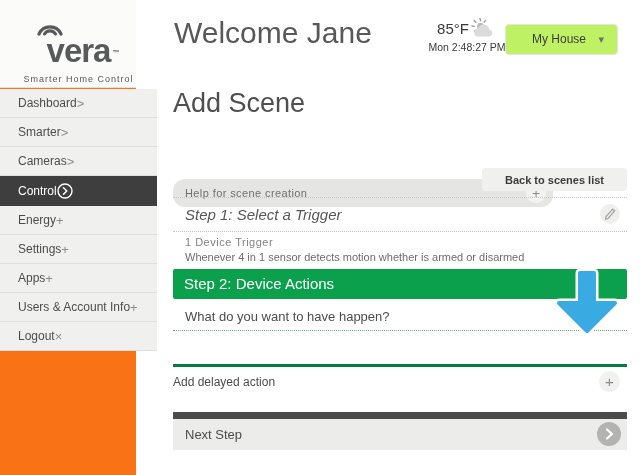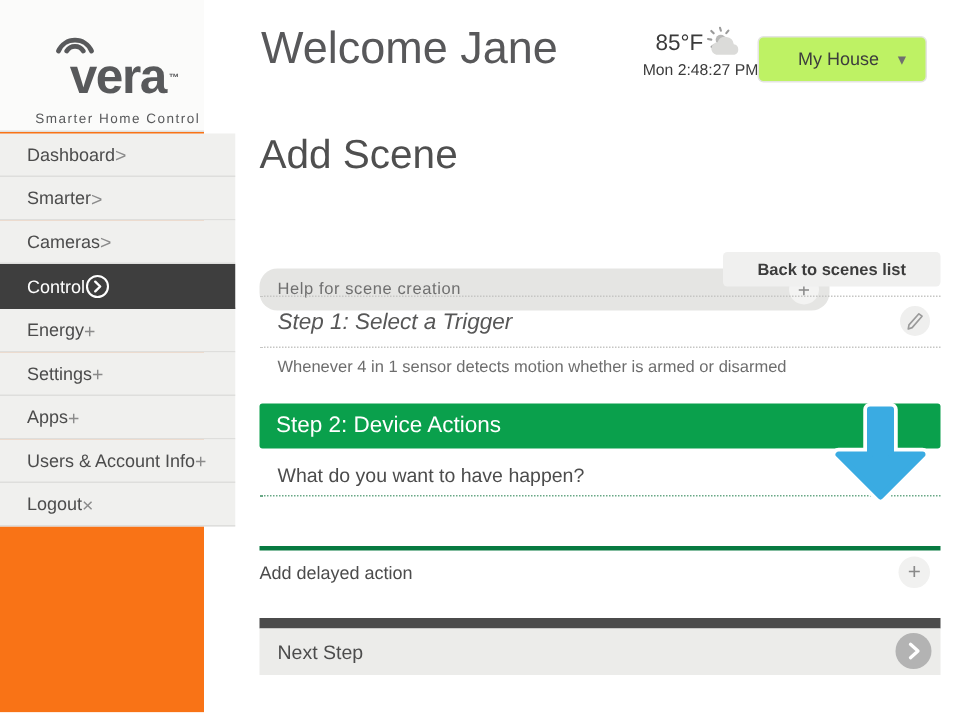--- a/index.html
+++ b/index.html
@@ -189,20 +189,21 @@
       <span class="circle-btn pencil-circle">
         <svg width="12" height="12" viewBox="0 0 12 12">
           <path d="M8.6 1.2 l2.1 1.6 -6.6 7.6 -2.6 .9 .5 -2.7 z" fill="none" stroke="#9a9a9a" stroke-width="1.1" stroke-linejoin="round"></path>
         </svg>
       </span>
     </div>
 
     <div class="dotted" style="top:231px"></div>
 
     <div class="trigger-block">
+      <div class="trigger-count">1 Device Trigger</div>
       <div class="trigger-desc">Whenever 4 in 1 sensor detects motion whether is armed or disarmed</div>
     </div>
 
     <div class="green-bar">
       <span class="label">Step 2: Device Actions</span>
     </div>
 
     <div class="question">What do you want to have happen?</div>
 
     <div class="green-dotted"></div>

